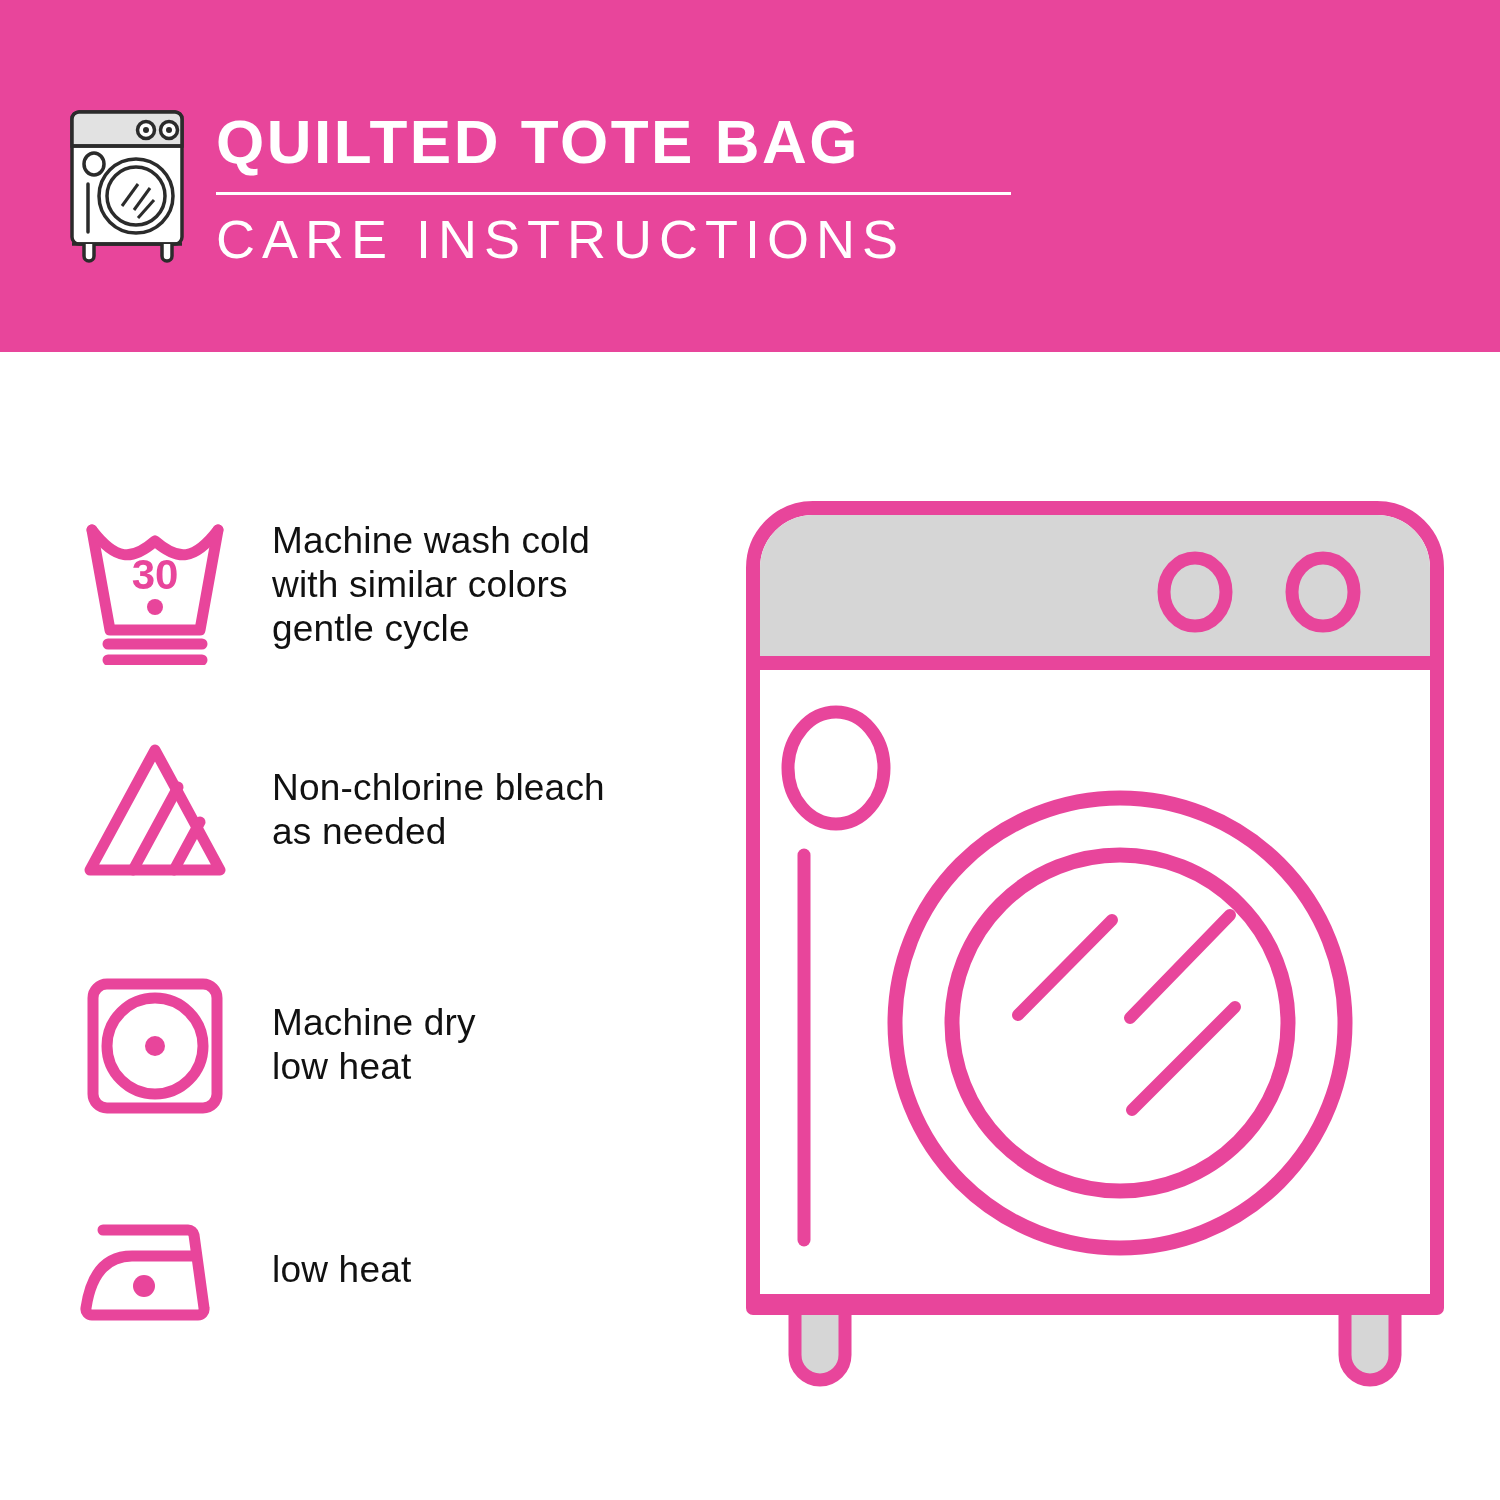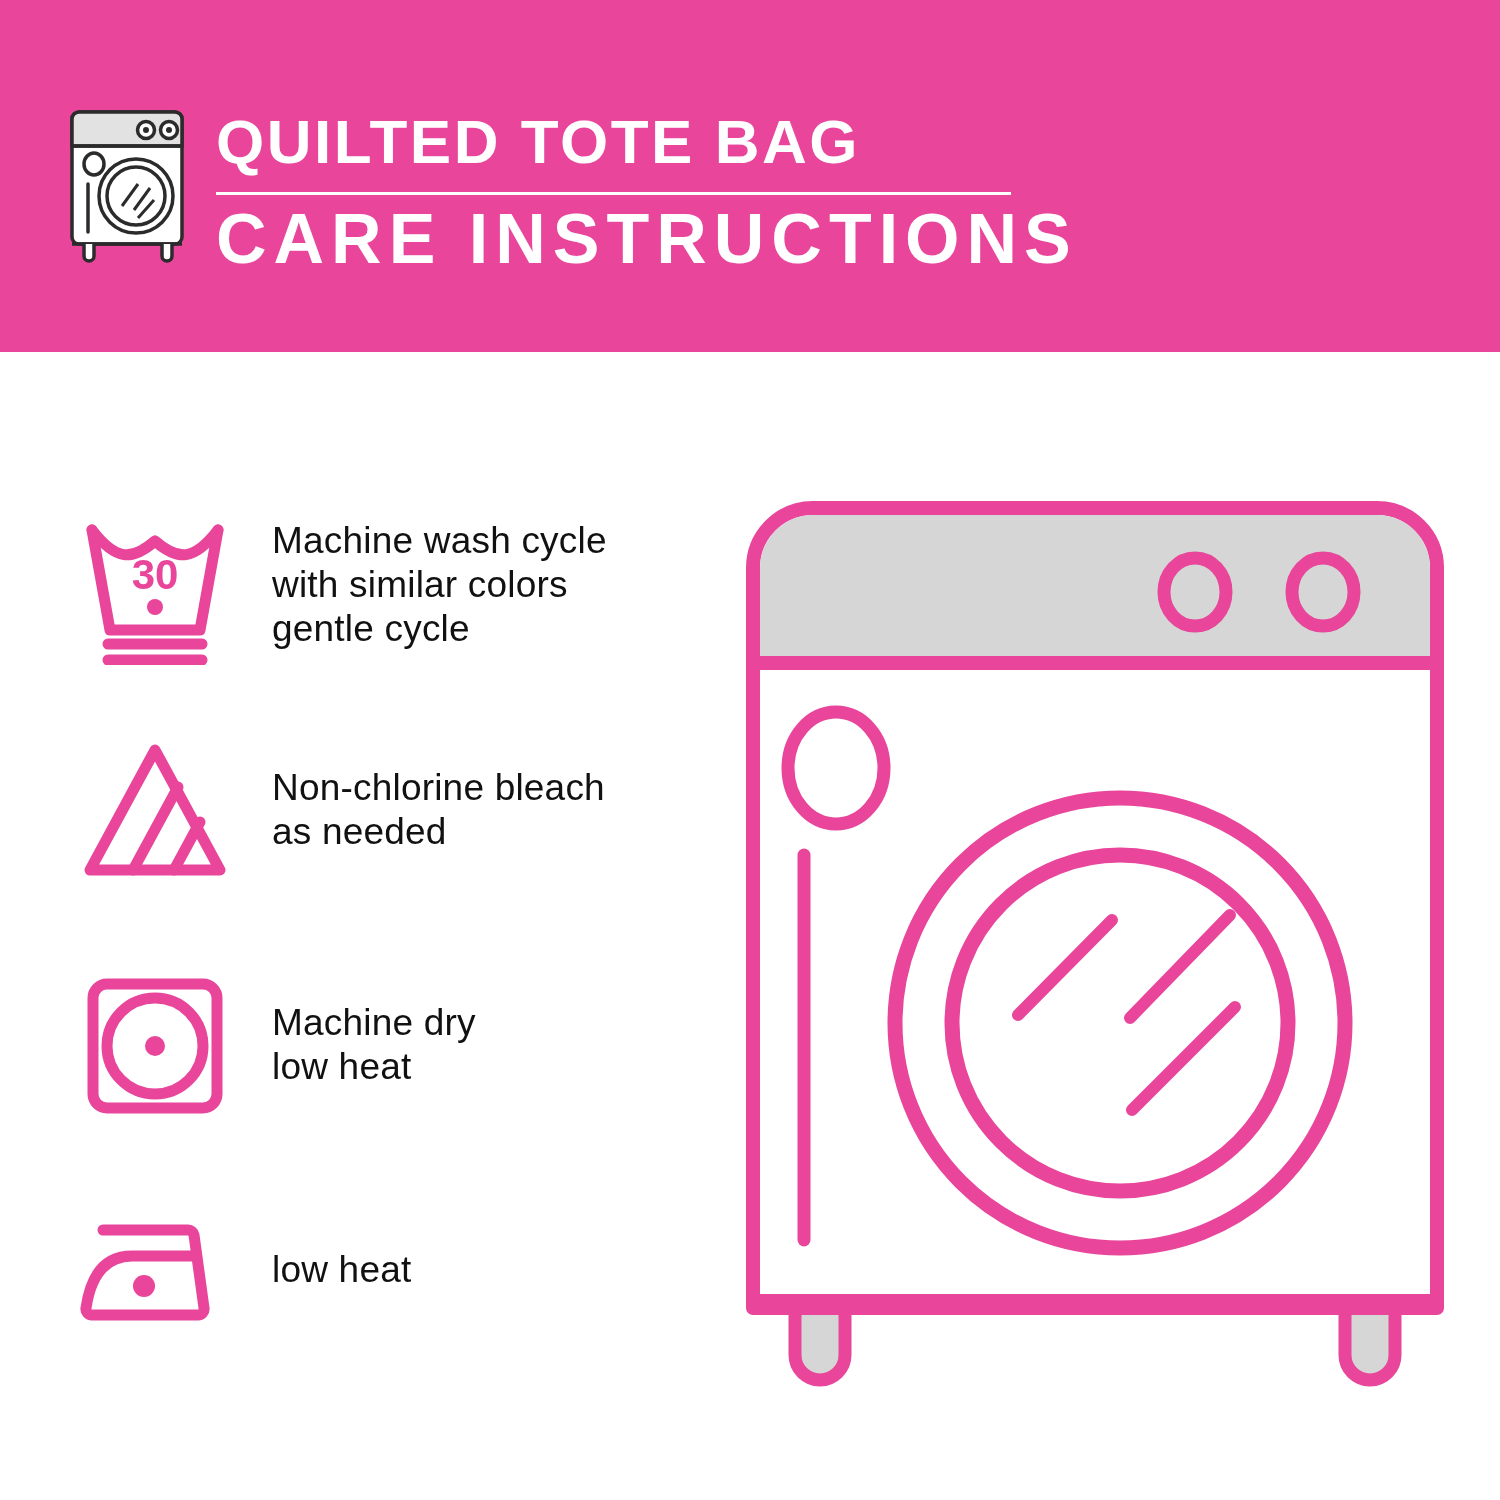--- a/index.html
+++ b/index.html
@@ -50,24 +50,24 @@
     white-space: nowrap;
   }
   #title-divider {
     width: 795px;
     height: 3px;
     background: #ffffff;
     margin-top: 14px;
     margin-bottom: 10px;
   }
   #title-sub {
-    font-size: 70px;
+    font-size: 54px;
     letter-spacing: 7px;
     color: #ffffff;
-    font-weight: 700;
+    font-weight: 400;
     line-height: 68px;
     white-space: nowrap;
   }
 
   
   #care-list {
     position: absolute;
     left: 0;
     top: 430px;
     width: 720px;
@@ -165,21 +165,21 @@
             <path d="M22 25 L40 125 L130 125 L148 25"></path>
             <path d="M22 25 C46 56, 62 56, 85 36 C108 56, 124 56, 148 25"></path>
             <line x1="38" y1="139" x2="132" y2="139"></line>
             <line x1="38" y1="155" x2="132" y2="155"></line>
           </g>
           <text x="85" y="84" text-anchor="middle" font-family="'Liberation Sans', sans-serif" font-size="42" font-weight="700" fill="#e8459b">30</text>
           <circle cx="85" cy="102" r="8" fill="#e8459b"></circle>
         </svg>
       </div>
       <div class="care-text">
-        <span class="ln">Machine wash cycle</span>
+        <span class="ln">Machine wash cold</span>
         <span class="ln">with similar colors</span>
         <span class="ln">gentle cycle</span>
       </div>
     </div>
 
     <div class="care-row care-row-1">
       <div class="care-symbol">
         <svg viewBox="0 0 170 160" width="170" height="160" xmlns="http://www.w3.org/2000/svg">
           <g fill="none" stroke="#e8459b" stroke-width="11" stroke-linecap="round" stroke-linejoin="round">
             <path d="M85 20 L150 140 L20 140 Z"></path>

